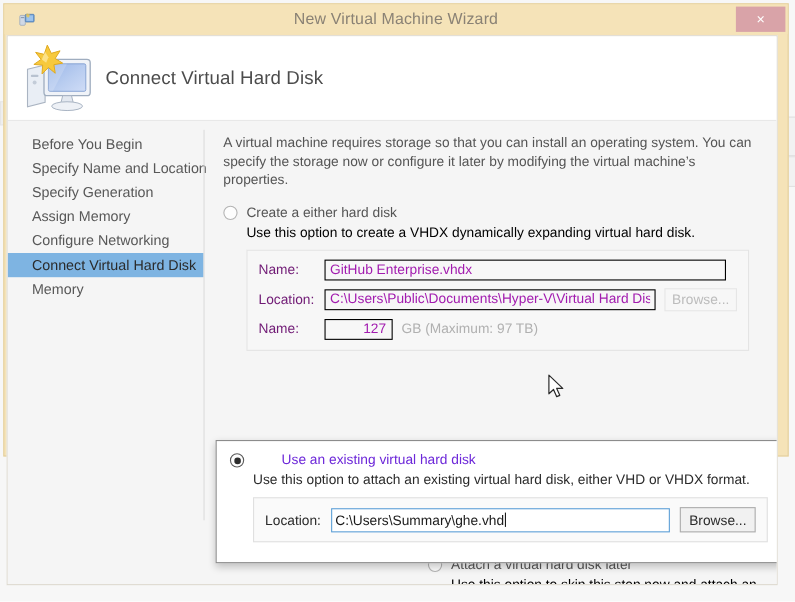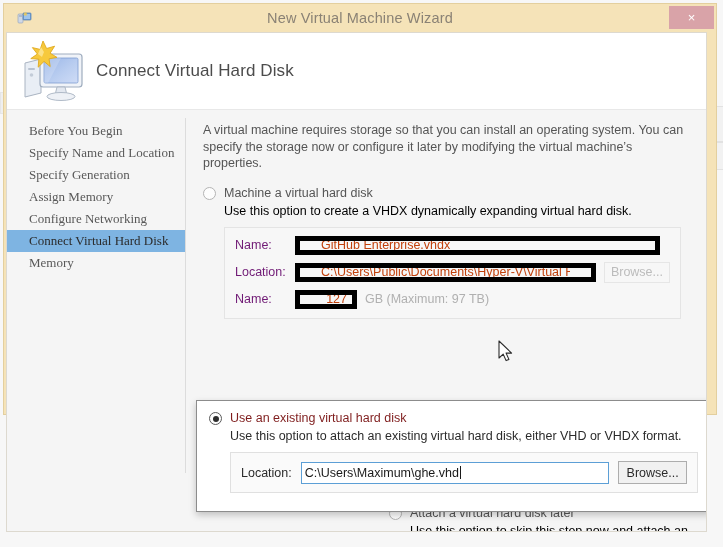--- a/index.html
+++ b/index.html
@@ -136,21 +136,20 @@
   
   .sidebar {
     position: absolute;
     left: 0;
     top: 0;
     width: 178px;
     bottom: 0;
     background: #f5f5f5;
     padding-top: 10px;
     box-sizing: border-box;
-    font-family: Liberation Serif, serif;
   }
   .divider-v {
     position: absolute;
     left: 178px;
     top: 8px;
     width: 1px;
     height: 355px;
     background: #dcdcdc;
   }
   .nav-item {
@@ -243,25 +242,25 @@
   .field-row:last-child { margin-bottom: 0; }
   .field-label {
     font-size: 12.5px;
     color: #701a75;
     width: 60px;
     flex: 0 0 auto;
   }
   .field-input {
     height: 19px;
     line-height: 19px;
-    border: 5px solid #000000;
+    border: 1px solid #000000;
     background: #f7f7f7;
     font-size: 12.5px;
-    color: #c2410c;
-    padding: 0 21px;
+    color: #a21caf;
+    padding: 0 4px;
     box-sizing: border-box;
     font-family: "Liberation Sans", sans-serif;
   }
   .field-input.name { width: 365px; }
   .field-input.location { width: 365px; }
   .field-input.size {
     width: 62px;
     text-align: right;
     padding-right: 5px;
   }
@@ -289,21 +288,21 @@
     top: 290px;
     width: 516px;
     height: 112px;
     background: #ffffff;
     border: 1px solid #8c8c8c;
     box-sizing: border-box;
     box-shadow: 0 3px 7px rgba(0,0,0,0.22);
     padding: 10px 12px 0 12px;
     z-index: 5;
   }
-  .callout .radio-label { color: #7f1d1d; font-size: 12.5px; }
+  .callout .radio-label { color: #6d28d9; font-size: 12.5px; margin-left: 26px; }
   .callout .sub-desc { color: #2b2b2b; }
 
   .inner-group {
     margin: 5px 0 0 21px;
     border: 1px solid #e0e0e0;
     background: #fafafa;
     padding: 8px 10px;
     width: 468px;
     box-sizing: border-box;
     display: flex;
@@ -449,21 +448,21 @@
           <div class="nav-item">Memory</div>
         </div>
         <div class="divider-v"></div>
 
         <div class="content">
 
           <p class="intro">A virtual machine requires storage so that you can install an operating system. You can specify the storage now or configure it later by modifying the virtual machine’s properties.</p>
 
           <div class="radio-row">
             <span class="radio"></span>
-            <span class="radio-label">Machine a virtual hard disk</span>
+            <span class="radio-label">Create a either hard disk</span>
           </div>
           <div class="sub-desc">Use this option to create a VHDX dynamically expanding virtual hard disk.</div>
 
           <div class="group-box">
             <div class="field-row">
               <span class="field-label">Name:</span>
               <input class="field-input name" type="text" disabled="" value="GitHub Enterprise.vhdx" style="">
             </div>
             <div class="field-row">
               <span class="field-label">Location:</span>
@@ -490,21 +489,21 @@
         <div class="callout">
           <div class="radio-row">
             <span class="radio checked"></span>
             <span class="radio-label strong">Use an existing virtual hard disk</span>
           </div>
           <div class="sub-desc dark">Use this option to attach an existing virtual hard disk, either VHD or VHDX format.</div>
 
           <div class="inner-group">
             <span class="inner-label">Location:</span>
             <div class="text-input-focus">
-              <span>C:\Users\Maximum\ghe.vhd</span>
+              <span>C:\Users\Summary\ghe.vhd</span>
                 <span class="caret"></span>
             </div>
             <button class="btn-browse">Browse...</button>
           </div>
         </div>
 
         <div class="footer">
           
           
           

